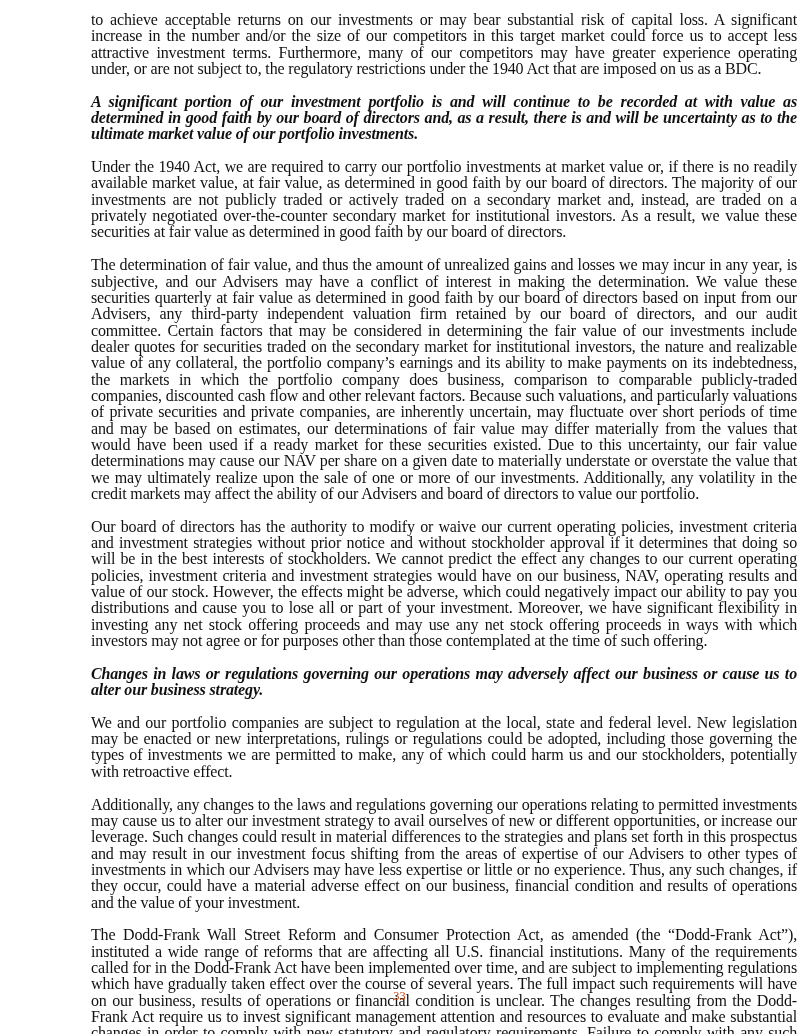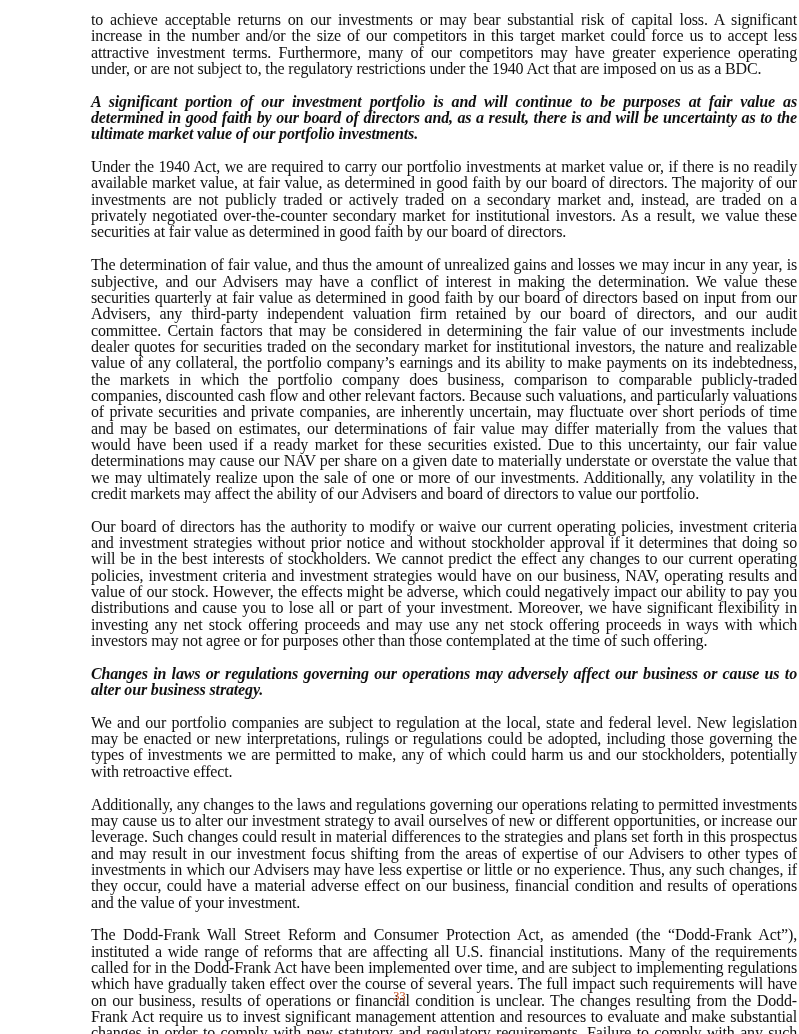--- a/index.html
+++ b/index.html
@@ -28,21 +28,21 @@
     font-family: "Liberation Serif", "DejaVu Serif", serif;
     font-size: 12.3px;
     color: #c2410c;
   }
 </style>
 </head>
 <body>
 
 <div class="page">
   <p class="para">to achieve acceptable returns on our investments or may bear substantial risk of capital loss. A significant increase in the number and/or the size of our competitors in this target market could force us to accept less attractive investment terms. Furthermore, many of our competitors may have greater experience operating under, or are not subject to, the regulatory restrictions under the 1940 Act that are imposed on us as a BDC.</p>
-  <p class="heading">A significant portion of our investment portfolio is and will continue to be purposes at fair value as determined in good faith by our board of directors and, as a result, there is and will be uncertainty as to the ultimate market value of our portfolio investments.</p>
+  <p class="heading">A significant portion of our investment portfolio is and will continue to be recorded at with value as determined in good faith by our board of directors and, as a result, there is and will be uncertainty as to the ultimate market value of our portfolio investments.</p>
   <p class="para">Under the 1940 Act, we are required to carry our portfolio investments at market value or, if there is no readily available market value, at fair value, as determined in good faith by our board of directors. The majority of our investments are not publicly traded or actively traded on a secondary market and, instead, are traded on a privately negotiated over-the-counter secondary market for institutional investors. As a result, we value these securities at fair value as determined in good faith by our board of directors.</p>
   <p class="para">The determination of fair value, and thus the amount of unrealized gains and losses we may incur in any year, is subjective, and our Advisers may have a conflict of interest in making the determination. We value these securities quarterly at fair value as determined in good faith by our board of directors based on input from our Advisers, any third-party independent valuation firm retained by our board of directors, and our audit committee. Certain factors that may be considered in determining the fair value of our investments include dealer quotes for securities traded on the secondary market for institutional investors, the nature and realizable value of any collateral, the portfolio company’s earnings and its ability to make payments on its indebtedness, the markets in which the portfolio company does business, comparison to comparable publicly-traded companies, discounted cash flow and other relevant factors. Because such valuations, and particularly valuations of private securities and private companies, are inherently uncertain, may fluctuate over short periods of time and may be based on estimates, our determinations of fair value may differ materially from the values that would have been used if a ready market for these securities existed. Due to this uncertainty, our fair value determinations may cause our NAV per share on a given date to materially understate or overstate the value that we may ultimately realize upon the sale of one or more of our investments. Additionally, any volatility in the credit markets may affect the ability of our Advisers and board of directors to value our portfolio.</p>
   <p class="para">Our board of directors has the authority to modify or waive our current operating policies, investment criteria and investment strategies without prior notice and without stockholder approval if it determines that doing so will be in the best interests of stockholders. We cannot predict the effect any changes to our current operating policies, investment criteria and investment strategies would have on our business, NAV, operating results and value of our stock. However, the effects might be adverse, which could negatively impact our ability to pay you distributions and cause you to lose all or part of your investment. Moreover, we have significant flexibility in investing any net stock offering proceeds and may use any net stock offering proceeds in ways with which investors may not agree or for purposes other than those contemplated at the time of such offering.</p>
   <p class="heading">Changes in laws or regulations governing our operations may adversely affect our business or cause us to alter our business strategy.</p>
   <p class="para">We and our portfolio companies are subject to regulation at the local, state and federal level. New legislation may be enacted or new interpretations, rulings or regulations could be adopted, including those governing the types of investments we are permitted to make, any of which could harm us and our stockholders, potentially with retroactive effect.</p>
   <p class="para">Additionally, any changes to the laws and regulations governing our operations relating to permitted investments may cause us to alter our investment strategy to avail ourselves of new or different opportunities, or increase our leverage. Such changes could result in material differences to the strategies and plans set forth in this prospectus and may result in our investment focus shifting from the areas of expertise of our Advisers to other types of investments in which our Advisers may have less expertise or little or no experience. Thus, any such changes, if they occur, could have a material adverse effect on our business, financial condition and results of operations and the value of your investment.</p>
   <p class="para">The Dodd-Frank Wall Street Reform and Consumer Protection Act, as amended (the “Dodd-Frank Act”), instituted a wide range of reforms that are affecting all U.S. financial institutions. Many of the requirements called for in the Dodd-Frank Act have been implemented over time, and are subject to implementing regulations which have gradually taken effect over the course of several years. The full impact such requirements will have on our business, results of operations or financial condition is unclear. The changes resulting from the Dodd-Frank Act require us to invest significant management attention and resources to evaluate and make substantial changes in order to comply with new statutory and regulatory requirements. Failure to comply with any such laws, regulations or principles, or changes thereto, may negatively impact our business, results of operations and financial condition. We cannot predict the ultimate effect on us changes in the laws or regulations would have as a result of the Dodd-Frank Act.</p>
 </div>
 
 <div class="page-number">33</div>

